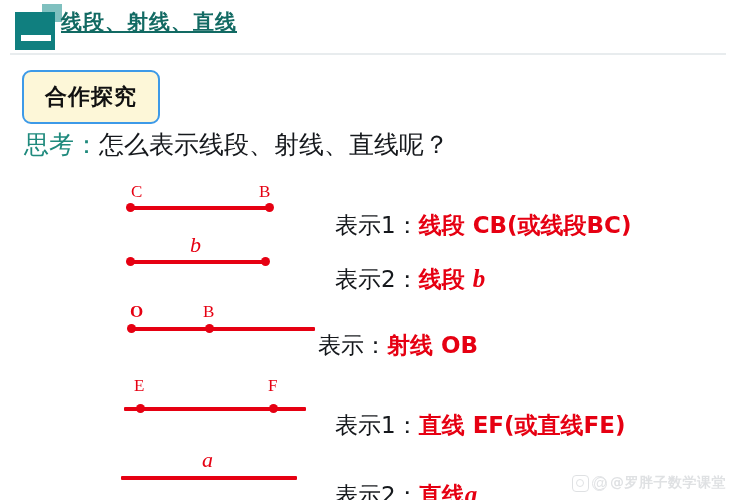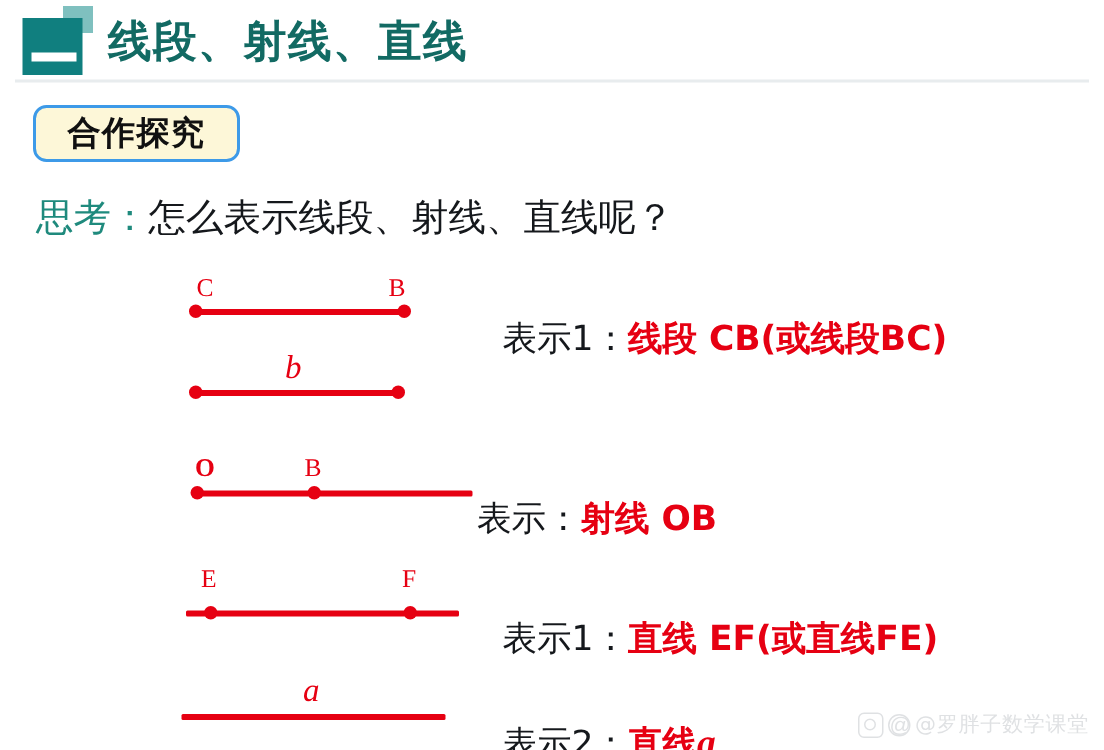--- a/index.html
+++ b/index.html
@@ -49,45 +49,46 @@
   .icon-corner {
     position: absolute;
     left: 27px;
     top: 0px;
     width: 20px;
     height: 18px;
     background: #7fc0bf;
   }
   .header-title {
     position: absolute;
-    left: 72px;
+    left: 61px;
     top: 8px;
-    font-size: 29px;
+    font-size: 21px;
     font-weight: bold;
     color: #126a63;
     letter-spacing: 1px;
     white-space: nowrap;
     font-family: "DejaVu Sans", "Liberation Sans", sans-serif;
+    text-decoration: underline;
   }
   .header-rule {
     position: absolute;
     left: 10px;
     top: 53px;
     width: 716px;
     height: 2px;
     background: #e8ecee;
   }
 
   
   .badge {
     position: absolute;
     left: 22px;
     top: 70px;
     width: 138px;
-    height: 38px;
+    height: 54px;
     box-sizing: border-box;
     background: #fdf7d8;
     border: 2px solid #3d9ae8;
     border-radius: 9px;
     display: flex;
     align-items: center;
     justify-content: center;
   }
   .badge-label {
     font-size: 22px;
@@ -216,20 +217,21 @@
     height: 15px;
     line-height: 13px;
     text-align: center;
     box-sizing: border-box;
   }
   .wm-text {
     font-size: 14px;
     color: #b9bdc2;
     letter-spacing: 0.5px;
     font-family: "DejaVu Sans", "Liberation Sans", sans-serif;
+    font-weight: bold;
   }
 </style>
 </head>
 <body>
 
 <div class="header">
   <div class="header-icon">
     <div class="icon-corner"></div>
     <div class="icon-main">
       <div class="icon-bar"></div>
@@ -260,20 +262,23 @@
   </div>
 </div>
 
 <div class="row row-2">
   <div class="figure">
     <span class="seg-label italic" style="left:190px; top:-4px;">b</span>
     <div class="seg-line" style="left:129px; top:24px; width:137px;"></div>
     <div class="seg-dot" style="left:126px; top:21px;"></div>
     <div class="seg-dot" style="left:261px; top:21px;"></div>
   </div>
+  <div class="rhs" style="left:335px;">
+    <span class="lead">表示2：</span><span class="val">线段 </span><span class="val-italic">b</span>
+  </div>
 </div>
 
 <div class="row row-3">
   <div class="figure">
     <span class="seg-label" style="left:130px; top:5px; font-weight:bold;">O</span>
     <span class="seg-label" style="left:203px; top:5px;">B</span>
     <div class="seg-line" style="left:130px; top:30px; width:185px;"></div>
     <div class="seg-dot" style="left:127px; top:27px;"></div>
     <div class="seg-dot" style="left:205px; top:27px;"></div>
   </div>

